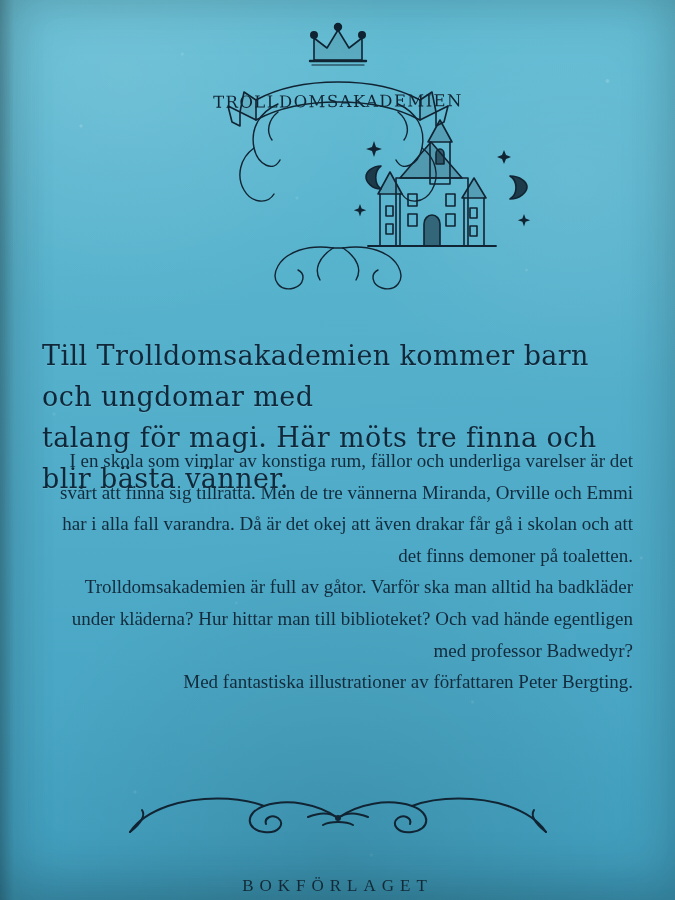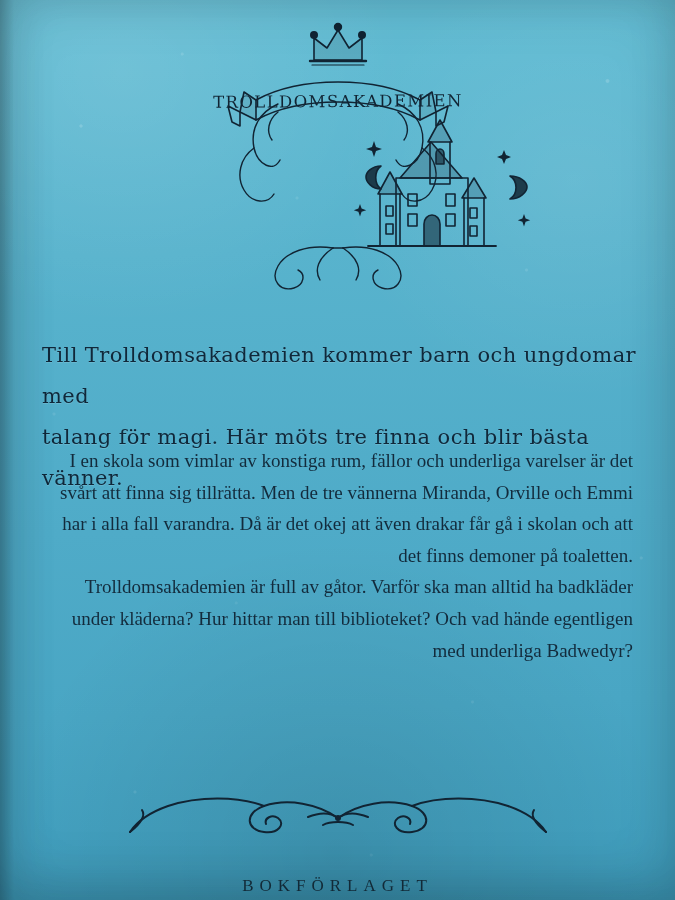--- a/index.html
+++ b/index.html
@@ -73,21 +73,21 @@
   .emblem svg { display: block; }
 
   
   .lede {
     position: absolute;
     left: 42px;
     right: 36px;
     top: 335px;
     color: #10283a;
     font-family: "DejaVu Serif", serif;
-    font-size: 21px;
+    font-size: 27px;
     line-height: 41px;
     letter-spacing: 0.4px;
     text-align: left;
     text-shadow: 0 1px 0 rgba(255,255,255,0.12);
   }
   .lede .l2 { display: block; }
 
   .body-copy {
     position: absolute;
     left: 44px;
@@ -213,21 +213,22 @@
     </svg>
   </div>
 
   <div class="lede">
     <span>Till Trolldomsakademien kommer barn och ungdomar med</span>
     <span class="l2">talang för magi. Här möts tre finna och blir bästa vänner.</span>
   </div>
 
   <div class="body-copy">
     <p>I en skola som vimlar av konstiga rum, fällor och underliga varelser är det svårt att finna sig tillrätta. Men de tre vännerna Miranda, Orville och Emmi har i alla fall varandra. Då är det okej att även drakar får gå i skolan och att det finns demoner på toaletten.</p>
-    <p class="indent">Trolldomsakademien är full av gåtor. Varför ska man alltid ha badkläder under kläderna? Hur hittar man till biblioteket? Och vad hände egentligen med underliga Badwedyr?</p>
+    <p class="indent">Trolldomsakademien är full av gåtor. Varför ska man alltid ha badkläder under kläderna? Hur hittar man till biblioteket? Och vad hände egentligen med professor Badwedyr?</p>
+    <p class="indent">Med fantastiska illustrationer av författaren Peter Bergting.</p>
   </div>
 
   <div class="flourish">
     <svg width="540" height="56" viewBox="0 0 540 56" fill="none" aria-hidden="true">
       <g stroke="#112433" stroke-width="2" fill="none" stroke-linecap="round">
         <path d="M270 28 C250 14, 220 8, 196 16 C176 23, 178 40, 196 42 C210 44, 218 34, 210 28 C204 24, 196 28, 198 34"></path>
         <path d="M270 28 C290 14, 320 8, 344 16 C364 23, 362 40, 344 42 C330 44, 322 34, 330 28 C336 24, 344 28, 342 34"></path>
         <path d="M196 16 C170 6, 130 6, 100 16 C80 23, 68 33, 62 42"></path>
         <path d="M344 16 C370 6, 410 6, 440 16 C460 23, 472 33, 478 42"></path>
         <path d="M62 42 C72 34, 78 26, 74 20"></path>

